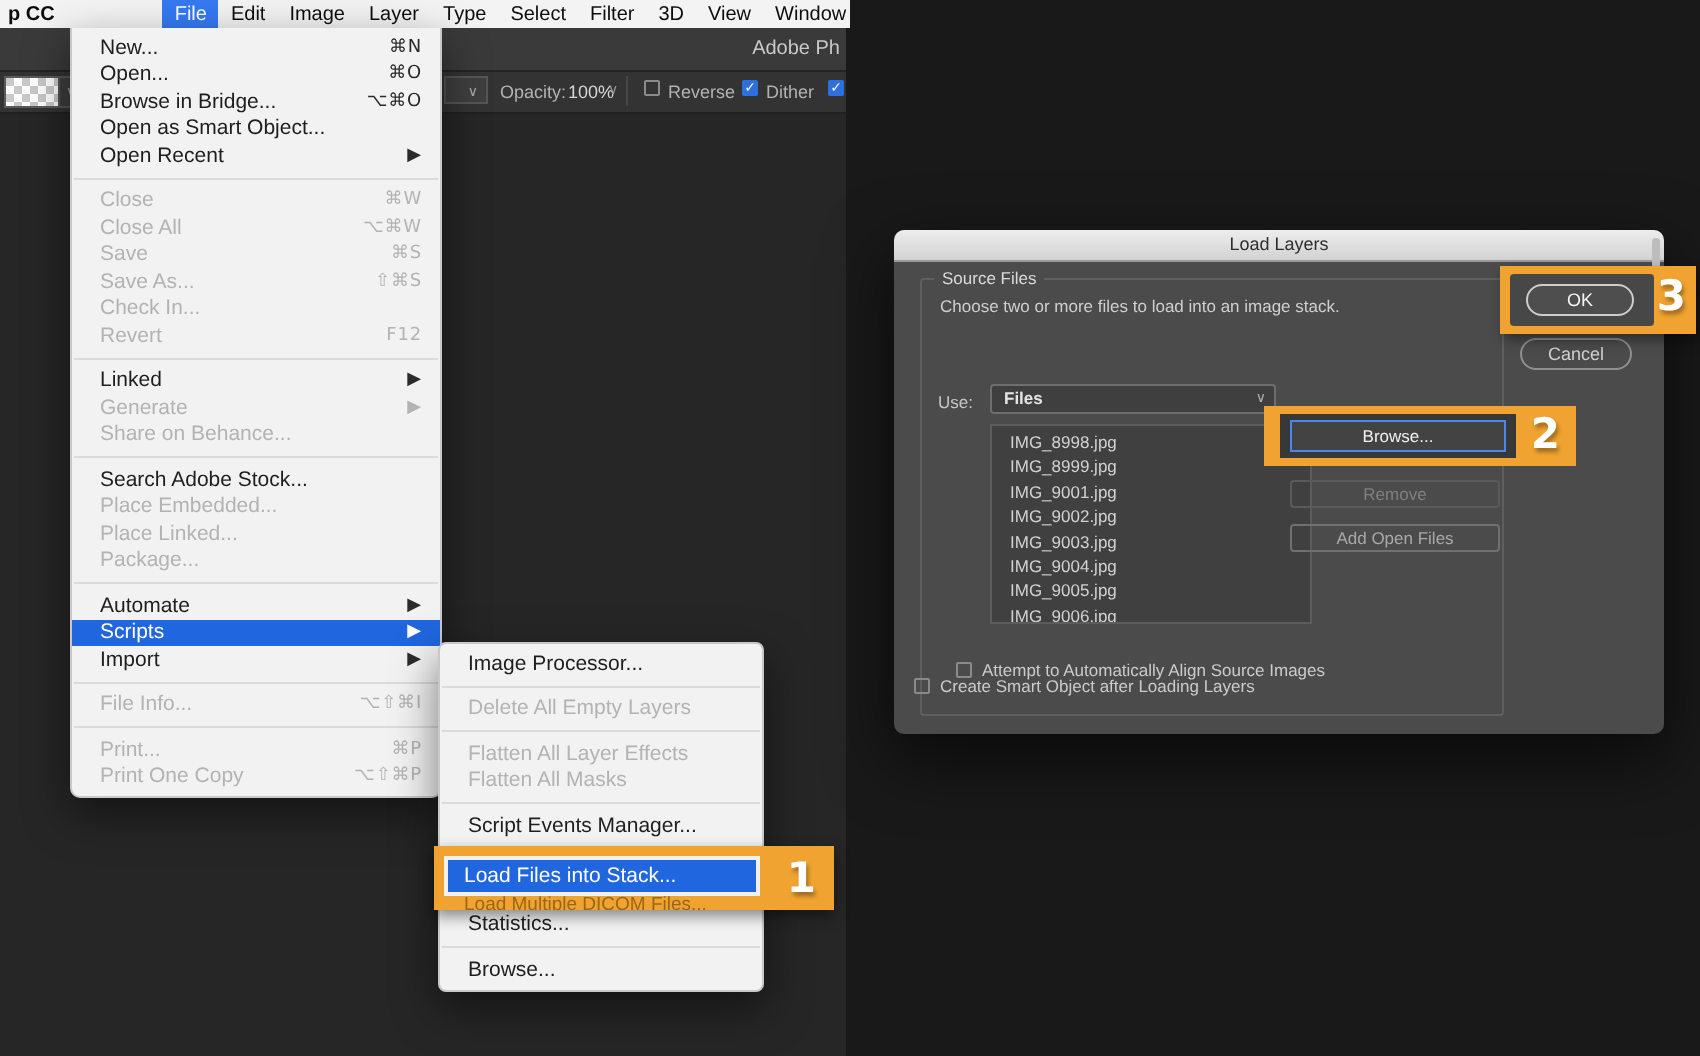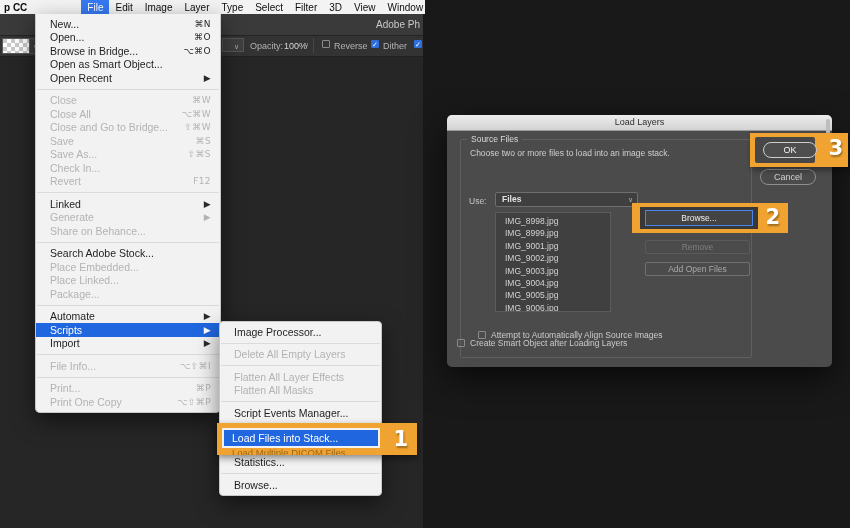--- a/index.html
+++ b/index.html
@@ -62,37 +62,37 @@
   .dlg-fieldset{position:absolute;left:13px;top:24px;width:290px;height:217px;
     border:1px solid #5f5f5f;border-radius:2px;}
   .dlg-legend{position:absolute;left:6px;top:-6px;background:#4b4b4b;padding:0 4px;
     font-size:8.5px;color:#dadada;white-space:nowrap;}
   .dlg-desc{position:absolute;left:9px;top:8px;font-size:8.5px;color:#cfcfcf;white-space:nowrap;}
   .use-label{position:absolute;left:22px;top:81px;font-size:8.5px;color:#c6c6c6;}
   .use-select{position:absolute;left:48px;top:77px;width:143px;height:15px;background:#3f3f3f;
     border:1px solid #6e6e6e;border-radius:2px;box-sizing:border-box;font-size:8.5px;color:#e4e4e4;
     font-weight:bold;line-height:13px;padding-left:6px;}
   .use-chev{position:absolute;right:4px;top:0;font-size:7px;color:#b0b0b0;font-weight:normal;line-height:13px;}
-  .file-list{position:absolute;left:48px;top:97px;width:116px;height:100px;background:#404040;
+  .file-list{position:absolute;left:48px;top:97px;width:161px;height:100px;background:#404040;
     border:1px solid #5c5c5c;box-sizing:border-box;overflow:hidden;padding:2px 0 0 9px;}
   .file-row{font-size:8.5px;color:#d2d2d2;line-height:12.4px;white-space:nowrap;}
   .list-thumb{position:absolute;right:2px;top:4px;width:4px;height:15px;background:#bdbdbd;border-radius:2px;}
   .dlg-btn{position:absolute;box-sizing:border-box;border-radius:2px;text-align:center;font-size:8.5px;}
   .btn-remove{left:198px;top:125px;width:105px;height:14px;border:1px solid #5a5a5a;color:#808080;line-height:12px;}
   .btn-addopen{left:198px;top:147px;width:105px;height:14px;border:1px solid #707070;color:#a9a9a9;line-height:12px;}
   .btn-cancel{left:313px;top:54px;width:56px;height:16px;border:1px solid #8f8f8f;border-radius:8px;
     color:#d0d0d0;font-size:9px;line-height:14px;}
   .callout2{position:absolute;left:185px;top:88px;width:156px;height:30px;background:#f0a330;z-index:5;}
   .co2-patch{position:absolute;left:8px;top:4px;width:118px;height:22px;background:#383838;}
   .btn-browse{position:absolute;left:5px;top:3px;width:108px;height:16px;background:#434343;
     border:1px solid #4a86ea;box-sizing:border-box;color:#f0f0f0;font-size:8.5px;text-align:center;line-height:14px;}
   .co2-num{right:8px;top:2px;}
   .callout3{position:absolute;left:303px;top:18px;width:98px;height:34px;background:#f0a330;z-index:5;
     box-shadow:2px 3px 6px rgba(0,0,0,.4);}
-  .co3-patch{position:absolute;left:5px;top:4px;width:60px;height:26px;background:#474747;border-radius:2px;}
+  .co3-patch{position:absolute;left:5px;top:4px;width:72px;height:26px;background:#474747;border-radius:2px;}
   .btn-ok{position:absolute;left:8px;top:5px;width:54px;height:16px;background:#4e4e4e;
     border:1px solid #cdcdcd;border-radius:8px;box-sizing:border-box;color:#f5f5f5;font-size:9px;
     text-align:center;line-height:14px;}
   .co3-num{right:5px;top:3px;}
   .dlg-check{position:absolute;left:10px;display:flex;align-items:center;height:10px;}
   .dlg-check .cbox{width:8px;height:8px;border:1px solid #8a8a8a;border-radius:1px;box-sizing:border-box;margin-right:5px;}
   .dlg-check .clabel{font-size:8.5px;color:#cbcbcb;white-space:nowrap;}
   .check-1{top:215px;margin-left:21px;}
   .check-2{top:223px;}
 </style>
@@ -189,24 +189,20 @@
       </div>
       <div class="mi disabled">
         <span class="lbl">Close</span>
         <span class="sc">⌘W</span>
       </div>
       <div class="mi disabled">
         <span class="lbl">Close All</span>
         <span class="sc">⌥⌘W</span>
       </div>
       <div class="mi disabled">
-        <span class="lbl">Close and Go to Bridge...</span>
-        <span class="sc">⇧⌘W</span>
-      </div>
-      <div class="mi disabled">
         <span class="lbl">Save</span>
         <span class="sc">⌘S</span>
       </div>
       <div class="mi disabled">
         <span class="lbl">Save As...</span>
         <span class="sc">⇧⌘S</span>
       </div>
       <div class="mi disabled">
         <span class="lbl">Check In...</span>
         <span class="sc"></span>

